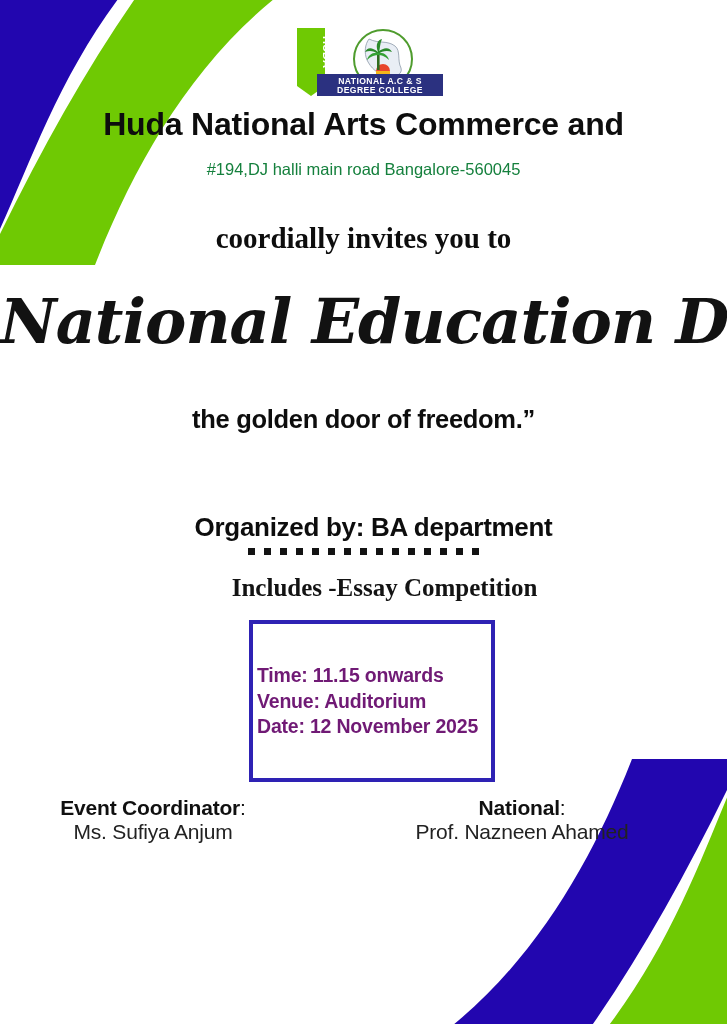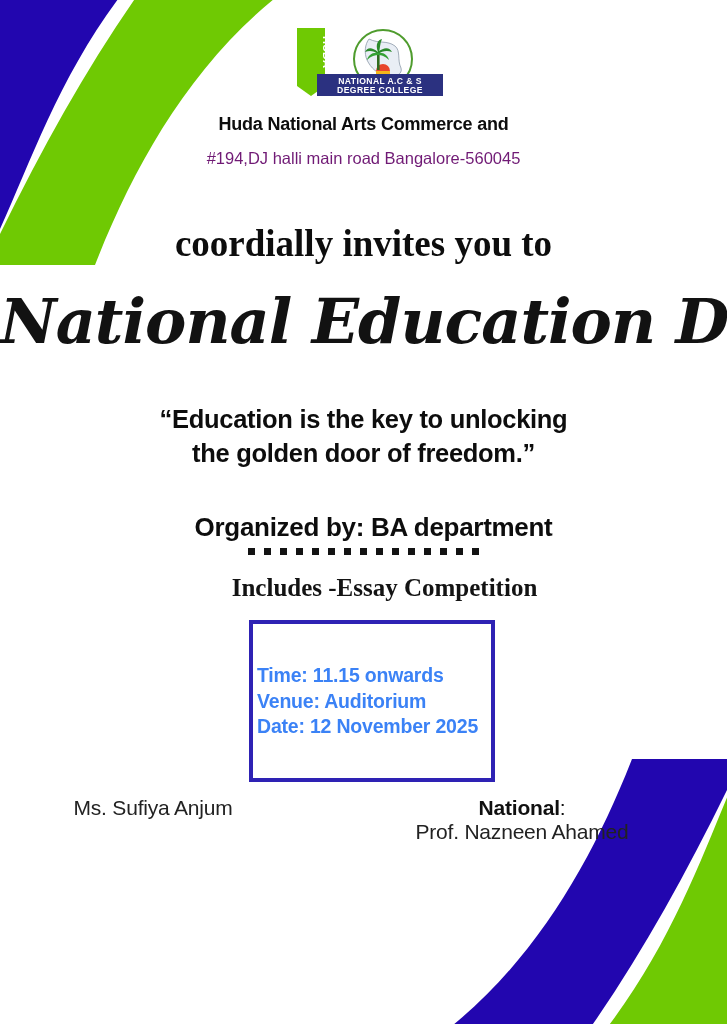--- a/index.html
+++ b/index.html
@@ -51,44 +51,44 @@
   #header-block {
     position: absolute;
     top: 108px;
     left: 0;
     right: 0;
     text-align: center;
   }
   .college-name {
     font-family: "Liberation Sans", sans-serif;
     font-weight: bold;
-    font-size: 18px;
+    font-size: 32px;
     line-height: 33px;
     color: #0d0d0d;
     letter-spacing: -0.2px;
   }
   .college-address {
     font-family: "Liberation Sans", sans-serif;
     font-weight: normal;
     font-size: 16.5px;
     line-height: 22px;
-    color: #701a75;
-    margin-top: 6px;
+    color: #15803d;
+    margin-top: 17px;
   }
 
   
   #invite-line {
     position: absolute;
     top: 222px;
     left: 0;
     right: 0;
     text-align: center;
     font-family: "Liberation Serif", serif;
     font-weight: bold;
-    font-size: 37px;
+    font-size: 29px;
     color: #0d0d0d;
   }
 
   
   #event-title {
     position: absolute;
     top: 284px;
     left: 0;
     right: 0;
     text-align: center;
@@ -173,21 +173,21 @@
     box-sizing: border-box;
   }
   #details-list {
     position: absolute;
     top: 663px;
     left: 257px;
     font-family: "Liberation Sans", sans-serif;
     font-weight: bold;
     font-size: 19.5px;
     line-height: 25.5px;
-    color: #3b82f6;
+    color: #701a75;
     white-space: nowrap;
     letter-spacing: -0.2px;
   }
 
   
   #footer {
     position: absolute;
     top: 796px;
     left: 0;
     width: 727px;
@@ -260,21 +260,20 @@
   <div id="header-block">
     <div class="college-name">Huda National Arts Commerce and</div>
     <div class="college-address">#194,DJ halli main road Bangalore-560045</div>
   </div>
 
   <div id="invite-line">coordially invites you to</div>
 
   <div id="event-title">National Education Day</div>
 
   <div id="quote-block">
-    <div>“Education is the key to unlocking</div>
     <div>the golden door of freedom.”</div>
   </div>
 
   <div id="organized-line">Organized by: BA department</div>
   <div id="dot-divider">
       <span></span>
       <span></span>
       <span></span>
       <span></span>
       <span></span>
@@ -293,20 +292,21 @@
 
   <div id="details-box"></div>
   <div id="details-list">
     <div>Time: 11.15 onwards</div>
     <div>Venue: Auditorium</div>
     <div>Date: 12 November 2025</div>
   </div>
 
   <div id="footer">
     <div class="sig" id="sig-coordinator">
+      <div class="sig-role"><b>Event Coordinator</b><span>:</span></div>
       <div class="sig-name">Ms. Sufiya Anjum</div>
     </div>
     <div class="sig" id="sig-principal">
       <div class="sig-role"><b>National</b><span>:</span></div>
       <div class="sig-name">Prof. Nazneen Ahamed</div>
     </div>
   </div>
 
 </div>
 

